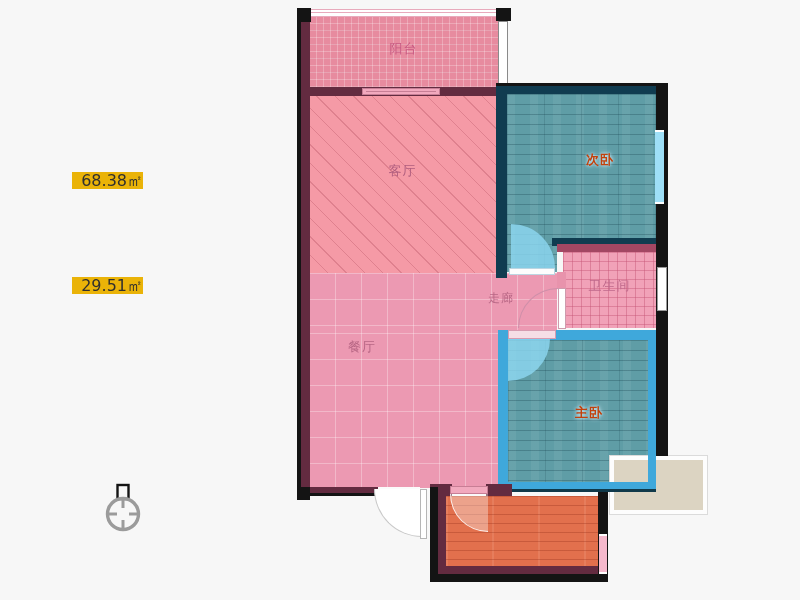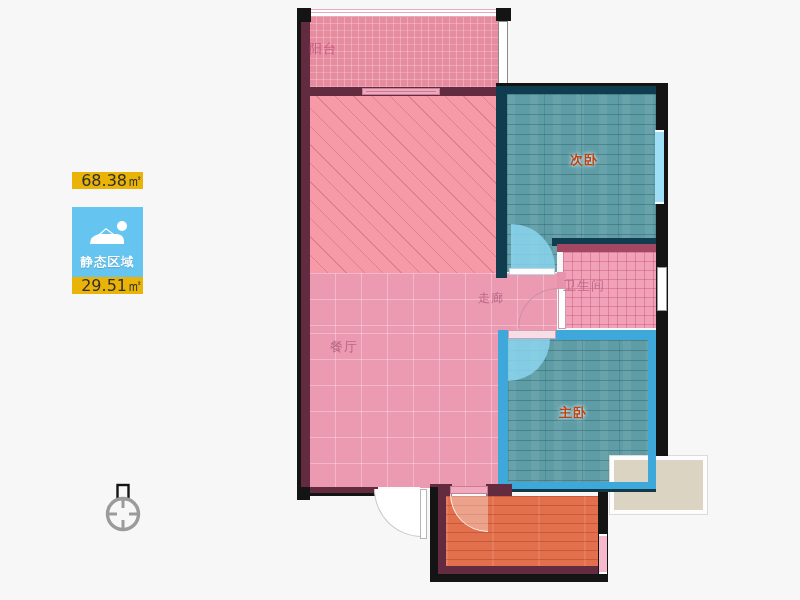--- a/index.html
+++ b/index.html
@@ -37,41 +37,33 @@
       repeating-linear-gradient(90deg,rgba(255,255,255,0.06) 0 8px,transparent 8px 23px);}
   .wood{background-color:#E2704D;
     background-image:repeating-linear-gradient(180deg,rgba(140,40,20,0.30) 0 1px,transparent 1px 9px),
       repeating-linear-gradient(90deg,rgba(255,205,185,0.14) 0 2px,transparent 2px 46px);}
   
   .wm{background:#632B40;}      
   .wn{background:#103C50;}      
   .wb{background:#141414;}      
   .wl{background:#3FA8DB;}      
   
-  .rlabel{position:absolute;font-size:13px;color:#B86785;
+  .rlabel{position:absolute;font-size:13px;color:#B86785;text-align:center;
           letter-spacing:1px;}
   .blabel{color:#c2410c;font-weight:bold;
           text-shadow:0 0 3px rgba(205,238,252,0.95),0 0 5px rgba(205,238,252,0.8);}
   .klabel{color:#EC9FC3;font-weight:bold;}
 </style>
 </head>
 <body>
 
 <div id="page">
 
   <div class="abs strip" style="left:72px;top:172px;width:71px;height:17px;">68.38㎡</div>
 
-  <div class="abs card" style="left:72px;top:207px;width:71px;height:70px;background:#65C4F0;">
-    <svg width="44" height="30" viewBox="0 0 44 30">
-      <circle cx="36" cy="8" r="5" fill="#fff"></circle>
-      <path d="M4 26 Q4 18 13 16 L20 10 L28 16 L31 16 Q38 17 38 23 L38 26 Z" fill="#fff"></path>
-      <path d="M15 16 L20 11.5 L26 16 Z" fill="#65C4F0"></path>
-    </svg>
-    <span class="cap">静态区域</span>
-  </div>
   <div class="abs strip" style="left:72px;top:277px;width:71px;height:17px;">29.51㎡</div>
 
   <svg class="abs" style="left:100px;top:482px;" width="46" height="56" viewBox="0 0 46 56">
     <rect x="17.5" y="3" width="11" height="14" fill="#f7f7f7" stroke="#141414" stroke-width="2.4"></rect>
     <circle cx="23" cy="32" r="15.5" fill="none" stroke="#9B9B9B" stroke-width="3.4"></circle>
     <g stroke="#9B9B9B" stroke-width="3">
       <path d="M23 18 V26"></path>
         <path d="M23 38 V46"></path>
       <path d="M9 32 H17"></path>
         <path d="M29 32 H37"></path>
@@ -138,19 +130,20 @@
   <div class="abs" style="left:508px;top:339px;width:42px;height:42px;border-radius:0 0 100% 0;background:rgba(141,216,242,0.80);"></div>
   <div class="abs" style="left:508px;top:330px;width:48px;height:9px;background:#F6DEE6;border:1px solid #D79BB0;"></div>
 
   <div class="abs" style="left:450px;top:494px;width:38px;height:38px;border-radius:0 0 0 100%;background:rgba(255,255,255,0.35);border-left:1px solid rgba(255,255,255,0.85);border-bottom:1px solid rgba(255,255,255,0.85);"></div>
   <div class="abs" style="left:450px;top:486px;width:38px;height:8px;background:#F2A9BE;border:1px solid #C87E95;"></div>
 
   <div class="abs" style="left:374px;top:489px;width:48px;height:48px;border-radius:0 0 0 100%;background:#fff;border-left:1px solid #C8C8C8;border-bottom:1px solid #C8C8C8;"></div>
   <div class="abs" style="left:420px;top:489px;width:7px;height:50px;background:#fff;border:1px solid #B5B5B5;"></div>
 
   <div class="rlabel" style="left:309px;top:40px;width:189px;color:#C85A82;">阳台</div>
+  <div class="rlabel" style="left:309px;top:162px;width:187px;color:#B05E7F;">客厅</div>
   <div class="rlabel blabel" style="left:570px;top:151px;width:60px;">次卧</div>
   <div class="rlabel" style="left:563px;top:277px;width:93px;color:#C06A8C;">卫生间</div>
   <div class="rlabel" style="left:478px;top:290px;width:46px;font-size:12px;">走廊</div>
   <div class="rlabel" style="left:330px;top:338px;width:64px;">餐厅</div>
   <div class="rlabel blabel" style="left:559px;top:404px;width:60px;">主卧</div>
 
 </div>
 
 </body></html>

